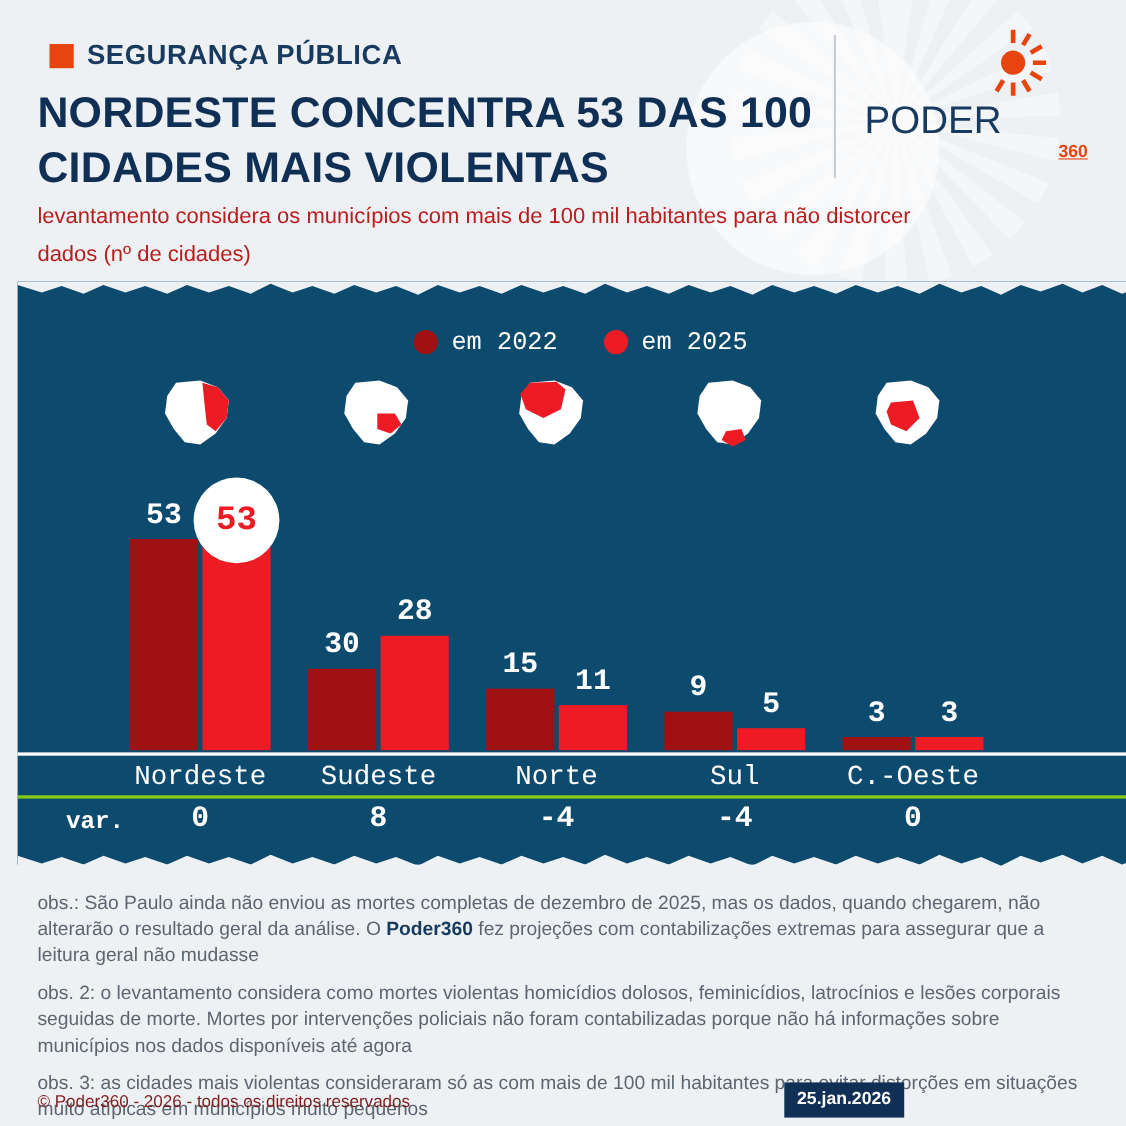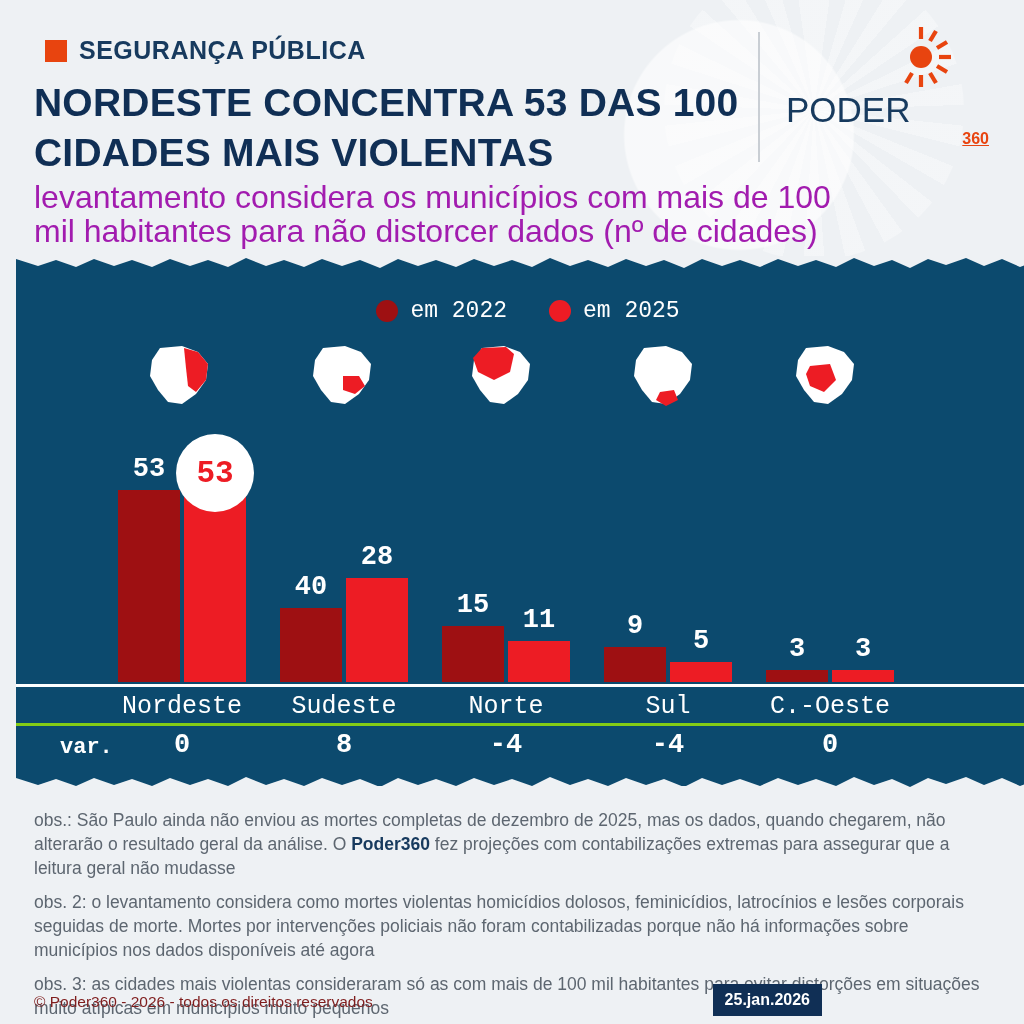--- a/index.html
+++ b/index.html
@@ -44,22 +44,22 @@
     font-size: 25px; font-weight: bold; letter-spacing: .5px;
     color: #173A5E;
   }
   #title {
     position: absolute; left: 34px; top: 78px; width: 830px;
     font-size: 39px; line-height: 50px; font-weight: bold;
     color: #102F55; letter-spacing: .2px;
   }
   #subtitle {
     position: absolute; left: 34px; top: 180px; width: 800px;
-    font-size: 32px; line-height: 34px;
-    color: #a21caf;
+    font-size: 20px; line-height: 34px;
+    color: #b91c1c;
   }
   
   #logo {
     position: absolute; right: 28px; top: 26px; width: 210px; height: 130px;
   }
   #logo .brand {
     position: absolute; left: 0; bottom: 26px;
     font-size: 35px; font-weight: normal; color: #173A5E; letter-spacing: 0px;
   }
   #logo .num {
@@ -274,21 +274,21 @@
             <div class="hicircle">
               <span class="v">53</span>
             </div>
           </div>
         </div>
       </div>
 
       <div class="group" style="left:248px">
         <div class="bars">
           <div class="bar b2022" style="height:74px">
-            <span class="val">40</span>
+            <span class="val">30</span>
           </div>
           <div class="bar b2025" style="height:104px">
             <span class="val">28</span>
           </div>
         </div>
       </div>
 
       <div class="group" style="left:410px">
         <div class="bars">
           <div class="bar b2022" style="height:56px">

